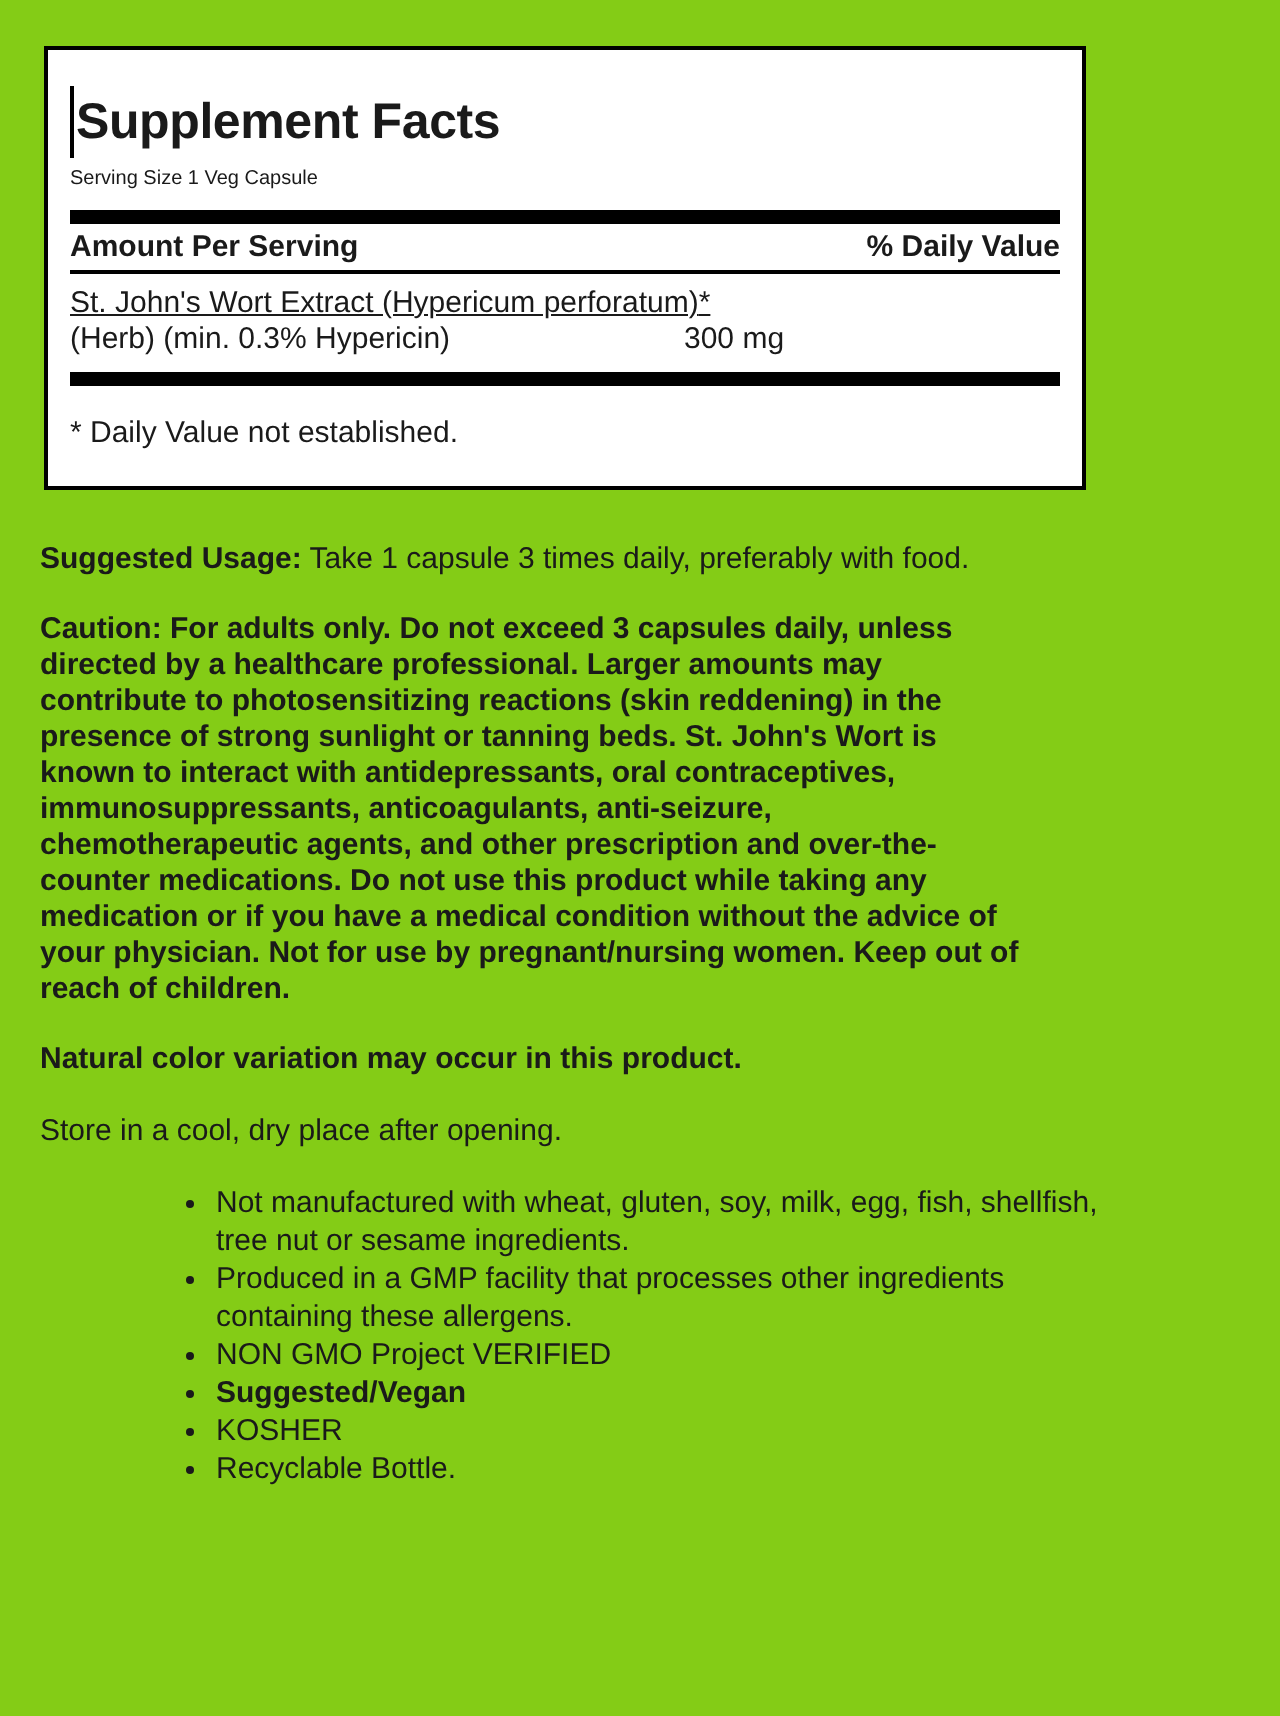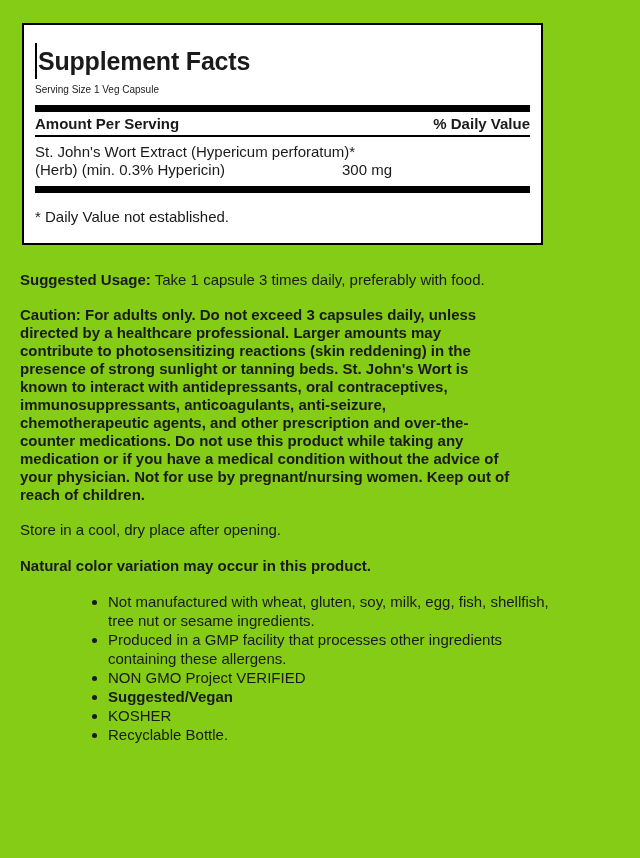--- a/index.html
+++ b/index.html
@@ -71,20 +71,21 @@
   }
   .ing-row {
     font-size: 15px;
     padding-top: 6px;
     padding-bottom: 3px;
   }
   .ing-line1 {
     display: flex;
     justify-content: flex-start;
     line-height: 18px;
+    text-decoration: underline;
   }
   .ing-line2 {
     position: relative;
     line-height: 18px;
   }
   .ing-amount {
     position: absolute;
     left: 307px;
     top: 0;
   }
@@ -177,23 +178,23 @@
 contribute to photosensitizing reactions (skin reddening) in the
 presence of strong sunlight or tanning beds. St. John's Wort is
 known to interact with antidepressants, oral contraceptives,
 immunosuppressants, anticoagulants, anti-seizure,
 chemotherapeutic agents, and other prescription and over-the-
 counter medications. Do not use this product while taking any
 medication or if you have a medical condition without the advice of
 your physician. Not for use by pregnant/nursing women. Keep out of
 reach of children.</p>
 
+    <p class="para para-bold">Natural color variation may occur in this product.</p>
+
     <p class="para">Store in a cool, dry place after opening.</p>
-
-    <p class="para para-bold">Natural color variation may occur in this product.</p>
 
     <ul class="notes">
       <li>Not manufactured with wheat, gluten, soy, milk, egg, fish, shellfish,
 tree nut or sesame ingredients.</li>
       <li>Produced in a GMP facility that processes other ingredients
 containing these allergens.</li>
       <li>NON GMO Project VERIFIED</li>
       <li class="bold">Suggested/Vegan</li>
       <li>KOSHER</li>
       <li>Recyclable Bottle.</li>

